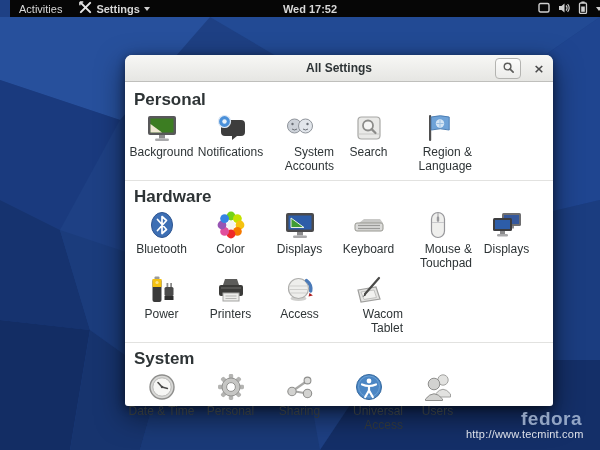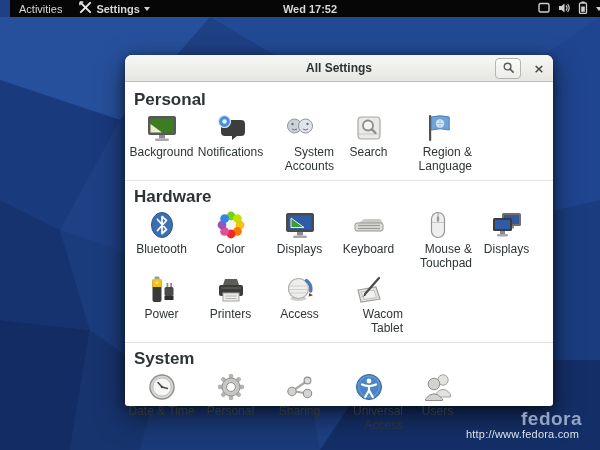--- a/index.html
+++ b/index.html
@@ -425,13 +425,13 @@
             <path d="M3.5 28 q8.5 -10.5 17 0 l0 1.5 l-17 0 z" fill="#d2d2d0" stroke="#8e8e8c" stroke-width="1"></path>
           </svg>
         </div>
         <div class="lbl">Users</div>
       </div>
     </div>
   </div>
 </div>
 
 <div class="wm-fedora">fedora</div>
-<div class="wm-url">http://www.fedora.com</div>
+<div class="wm-url">http://www.tecmint.com</div>
 
 </body></html>

